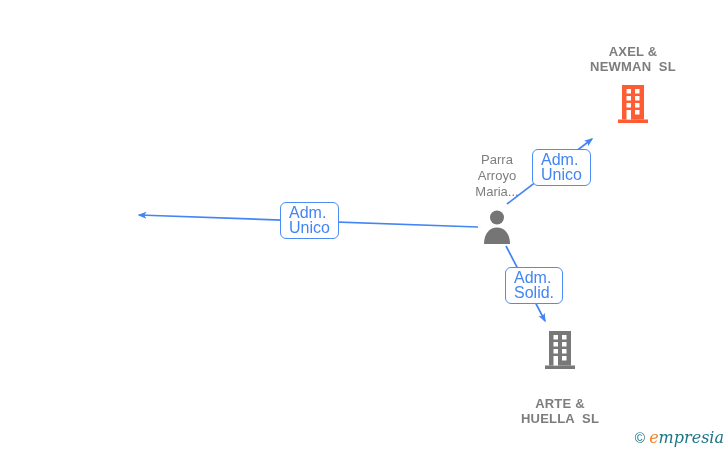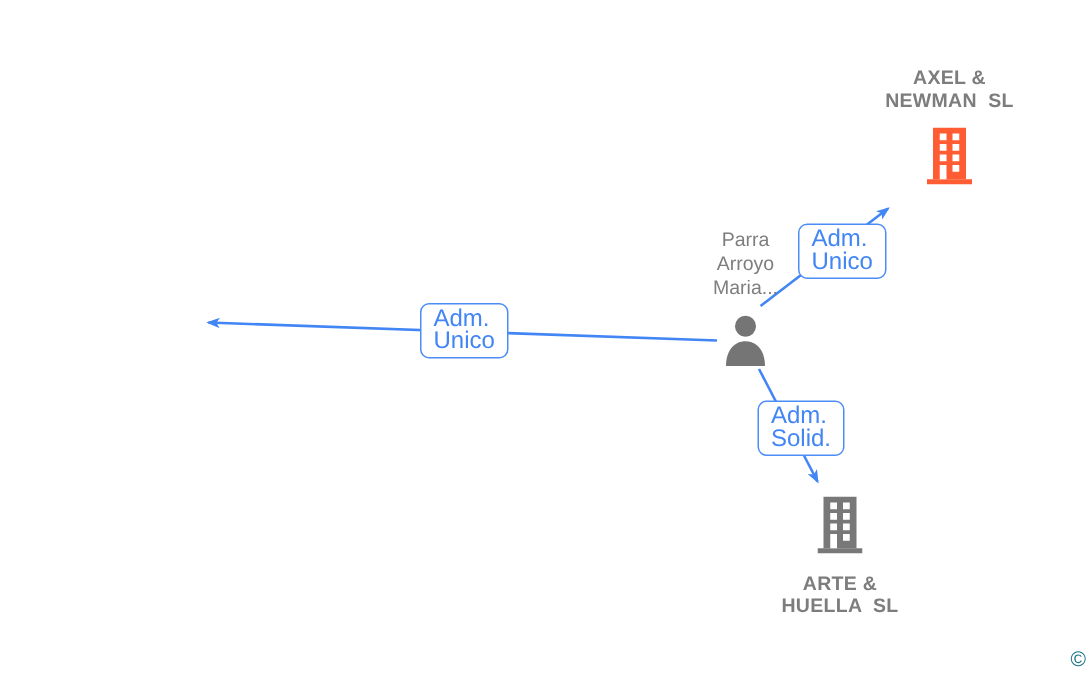--- a/index.html
+++ b/index.html
@@ -93,28 +93,29 @@
             <rect x="17" y="4" width="4.5" height="4.5"></rect>
           <rect x="8.5" y="11" width="4.5" height="4.5"></rect>
             <rect x="17" y="11" width="4.5" height="4.5"></rect>
           <rect x="8.5" y="18" width="4.5" height="4.5"></rect>
             <rect x="17" y="18" width="4.5" height="4.5"></rect>
           <rect x="8.5" y="25" width="4.5" height="9.5"></rect>
             <rect x="17" y="25" width="4.5" height="4.5"></rect>
         </g>
       </svg>
     </span>
-    <div class="name" style="margin-top:7px;">ARTE &amp;
+    <div class="name" style="margin-top:23px;">ARTE &amp;
 HUELLA  SL</div>
   </div>
 
   <div class="edge-label" style="left:280px;top:202px;">Adm.
 Unico</div>
   <div class="edge-label" style="left:532px;top:149px;">Adm.
 Unico</div>
   <div class="edge-label" style="left:505px;top:267px;">Adm.
 Solid.</div>
 
   <div class="logo">
     <span class="copy">©</span>
+    <span class="brand"><span class="e">e</span><span>mpresia</span></span>
   </div>
 
 </div>
 
 </body></html>

